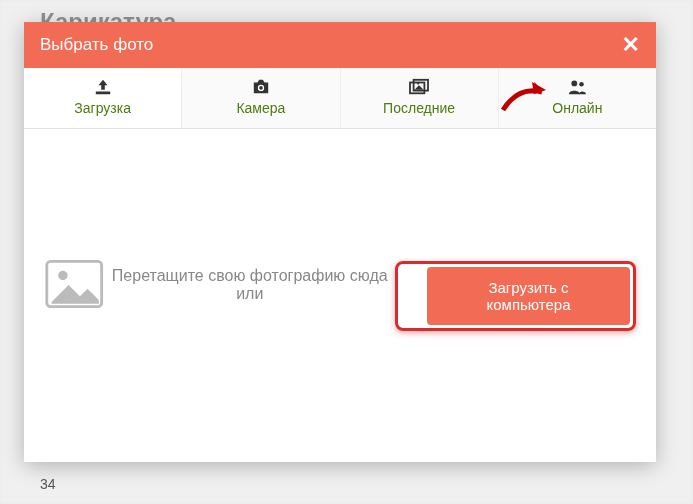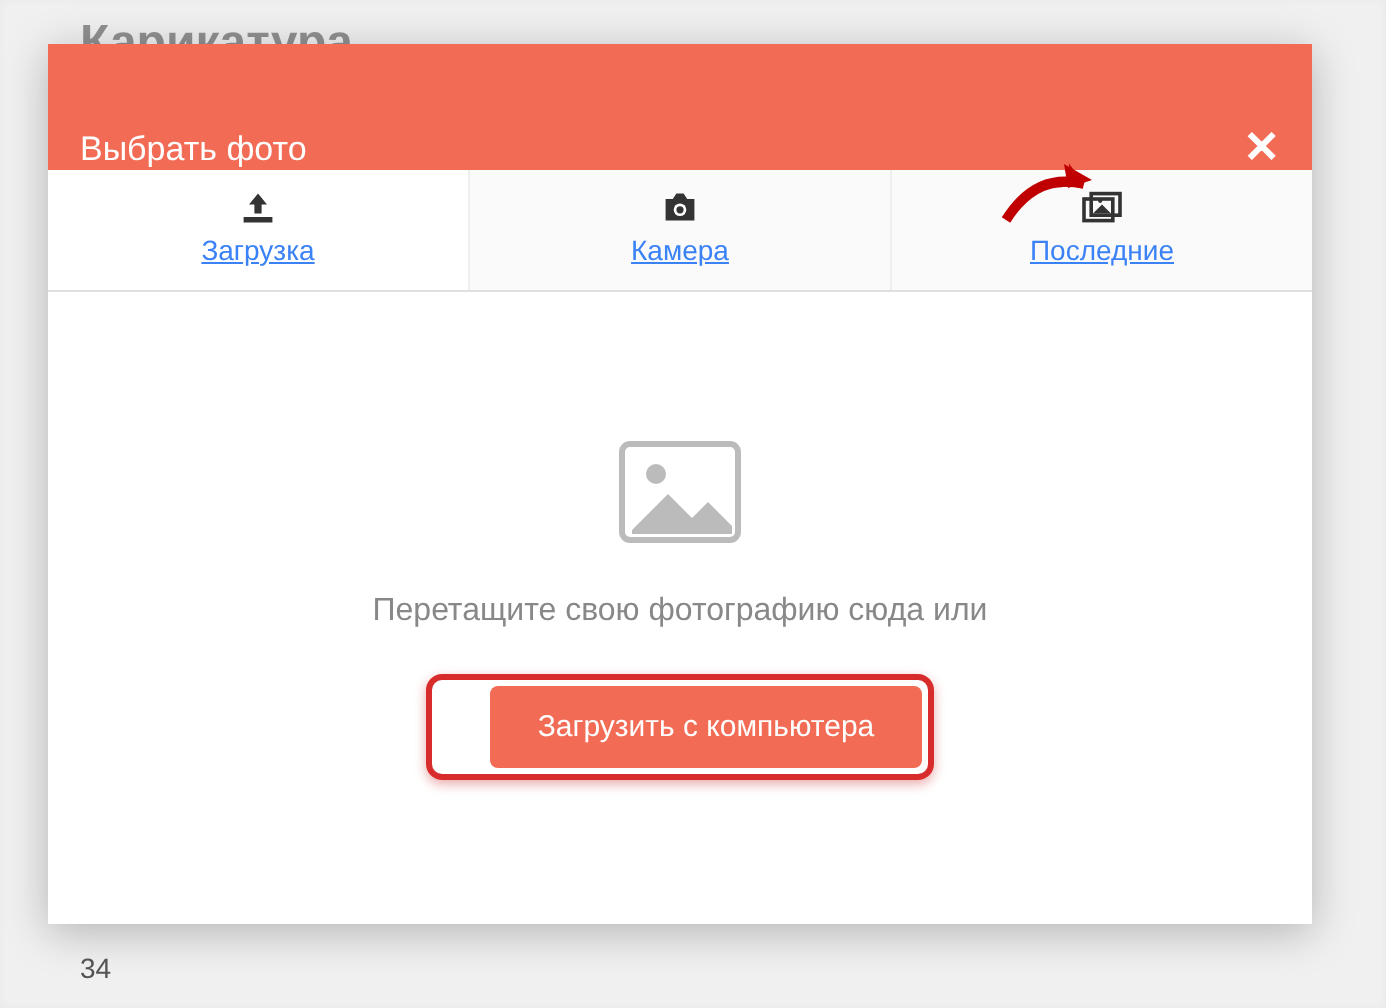--- a/index.html
+++ b/index.html
@@ -38,23 +38,23 @@
     width: 632px;
     height: 440px;
     background: #fff;
     box-shadow: 0 4px 20px rgba(0,0,0,0.25);
     display: flex;
     flex-direction: column;
   }
   .modal-header {
     background: #f26b55;
     color: #fff;
-    height: 63px;
-    display: flex;
-    align-items: flex-end;
+    height: 46px;
+    display: flex;
+    align-items: center;
     justify-content: space-between;
     padding: 0 16px;
   }
   .modal-title {
     font-size: 17px;
     font-weight: 400;
   }
   .close-btn {
     font-size: 22px;
     font-weight: bold;
@@ -64,44 +64,43 @@
   .tabs {
     display: flex;
     border-bottom: 1px solid #e0e0e0;
     background: #fff;
   }
   .tab {
     flex: 1;
     text-align: center;
     padding: 10px 0 12px 0;
     cursor: pointer;
-    color: #3b82f6;
+    color: #4d7c0f;
     font-size: 14px;
     border-right: 1px solid #eee;
     position: relative;
-    text-decoration: underline;
   }
   .tab:last-child { border-right: none; }
   .tab.active {
     background: #fff;
   }
   .tab:not(.active) {
     background: #fafafa;
   }
   .tab-icon {
     display: block;
     margin: 0 auto 4px auto;
     width: 22px;
     height: 18px;
   }
   .tab-icon svg { width: 100%; height: 100%; fill: #333; }
   .content {
     flex: 1;
     display: flex;
-    flex-direction: column;
+    flex-direction: row;
     align-items: center;
     justify-content: center;
     padding: 20px;
   }
   .placeholder-icon {
     width: 64px;
     height: 54px;
     margin-bottom: 24px;
   }
   .placeholder-icon svg { width: 100%; height: 100%; }
@@ -177,20 +176,31 @@
         <svg viewBox="0 0 24 20">
             <rect x="2" y="5" width="16" height="12" fill="none" stroke="#333" stroke-width="2"></rect>
             <rect x="6" y="2" width="16" height="12" fill="none" stroke="#333" stroke-width="2"></rect>
             <circle cx="11" cy="6" r="1.2"></circle>
             <path d="M7 13 L12 8 L17 13 Z"></path>
           </svg>
       </span>
       <span>Последние</span>
     </div>
 
+    <div class="tab">
+      <span class="tab-icon">
+        <svg viewBox="0 0 24 20">
+            <circle cx="9" cy="6" r="3.2"></circle>
+            <circle cx="17" cy="7" r="2.5"></circle>
+            <path d="M3 18 C3 13 15 13 15 18 Z"></path>
+            <path d="M14 18 C14 14 22 14 22 18 Z"></path>
+          </svg>
+      </span>
+      <span>Онлайн</span>
+    </div>
 
   </div>
 
   <div class="content">
     <div class="placeholder-icon">
       <svg viewBox="0 0 64 54">
         <rect x="3" y="3" width="58" height="48" rx="4" fill="none" stroke="#bbb" stroke-width="3"></rect>
         <circle cx="20" cy="18" r="5" fill="#bbb"></circle>
         <path d="M8 46 L26 28 L38 40 L46 32 L58 44 L58 48 L8 48 Z" fill="#bbb"></path>
       </svg>

